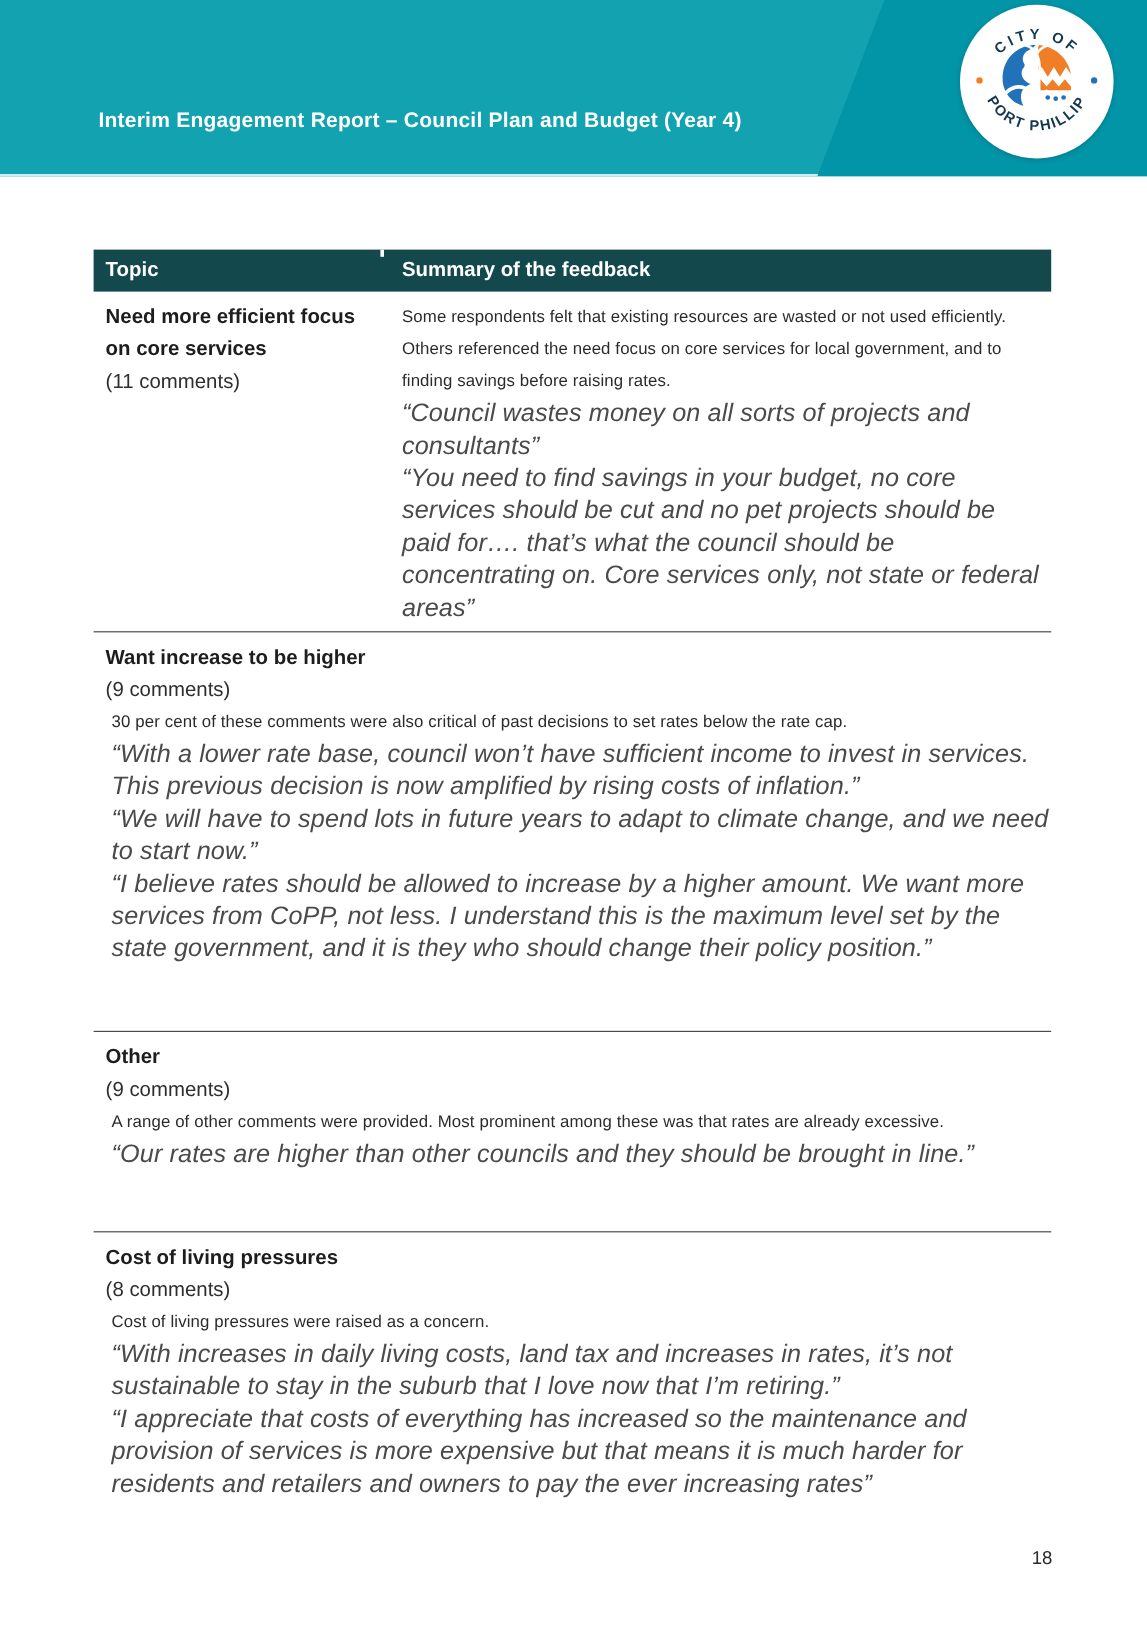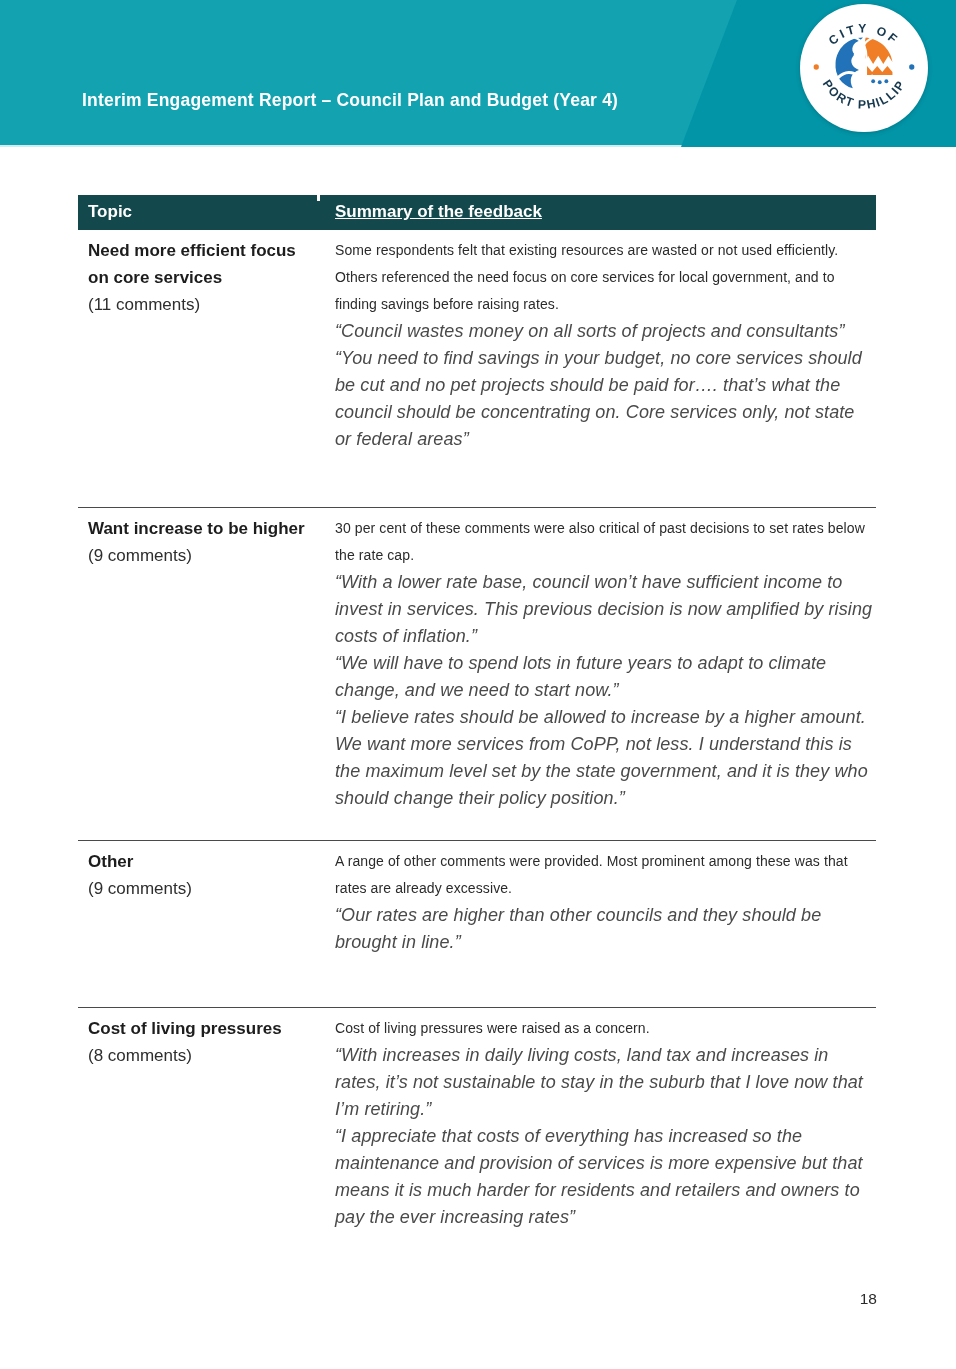--- a/index.html
+++ b/index.html
@@ -28,38 +28,38 @@
   
   .logo {
     position:absolute; left:800px; top:4px; width:128px; height:128px;
     border-radius:50%; background:#ffffff;
     box-shadow:0 1px 4px rgba(0,40,50,0.25);
   }
   .logo svg { display:block; width:128px; height:128px; }
   .arc-text { font-family:"Liberation Sans","DejaVu Sans",sans-serif; font-weight:700; fill:#16384e; }
 
   
-  .fb-table { position:absolute; left:78px; top:195px; width:798px; }
+  .fb-table { position:absolute; left:78px; top:208px; width:798px; }
   .fb-head {
     position:relative; display:flex; background:#13494c; color:#ffffff;
     font-weight:700; font-size:17px; padding:7px 0 8px 0;
   }
   .fb-head .c-topic { width:242px; padding-left:10px; }
-  .fb-head .c-summary { flex:1; padding-left:15px;text-decoration:underline; }
+  .fb-head .c-summary { flex:1; padding-left:15px; }
   .head-notch {
     position:absolute; left:239px; top:0; width:3px; height:6px; background:#ffffff;
   }
   .fb-row { display:flex; padding:7px 0 6px 0;justify-content:center; }
-  .fb-row + .fb-row { border-top:1.5px solid #4a4a4a; }
+  .fb-row + .fb-row { border-top:1.5px solid #4a4a4a;flex-direction:column; }
   .cell-topic { width:242px; padding-left:10px; padding-right:14px; }
   .cell-summary { flex:1; padding-left:15px; padding-right:2px; }
   .topic-name { font-weight:700; font-size:17px; line-height:27px; color:#1d1d1d; }
   .topic-count { font-size:17px; line-height:27px; color:#2e2e2e; }
   .sum-text { font-size:14px; line-height:27px; color:#2b2b2b; letter-spacing:0.1px; }
-  .sum-quote { font-size:18px; line-height:27px; color:#4a4a4a; font-style:italic; letter-spacing:0.1px; }
+  .sum-quote { font-size:21px; line-height:27px; color:#4a4a4a; font-style:italic; letter-spacing:0.1px; }
   .row-1 { min-height:277px; }
   .row-2 { min-height:333px; }
   .row-3 { min-height:167px; padding-bottom:30px; }
   .row-4 { min-height:225px; }
 
   
   .page-number {
     position:absolute; top:1290px; right:79px;
     font-size:15.5px; color:#2b2b2b;
   }

